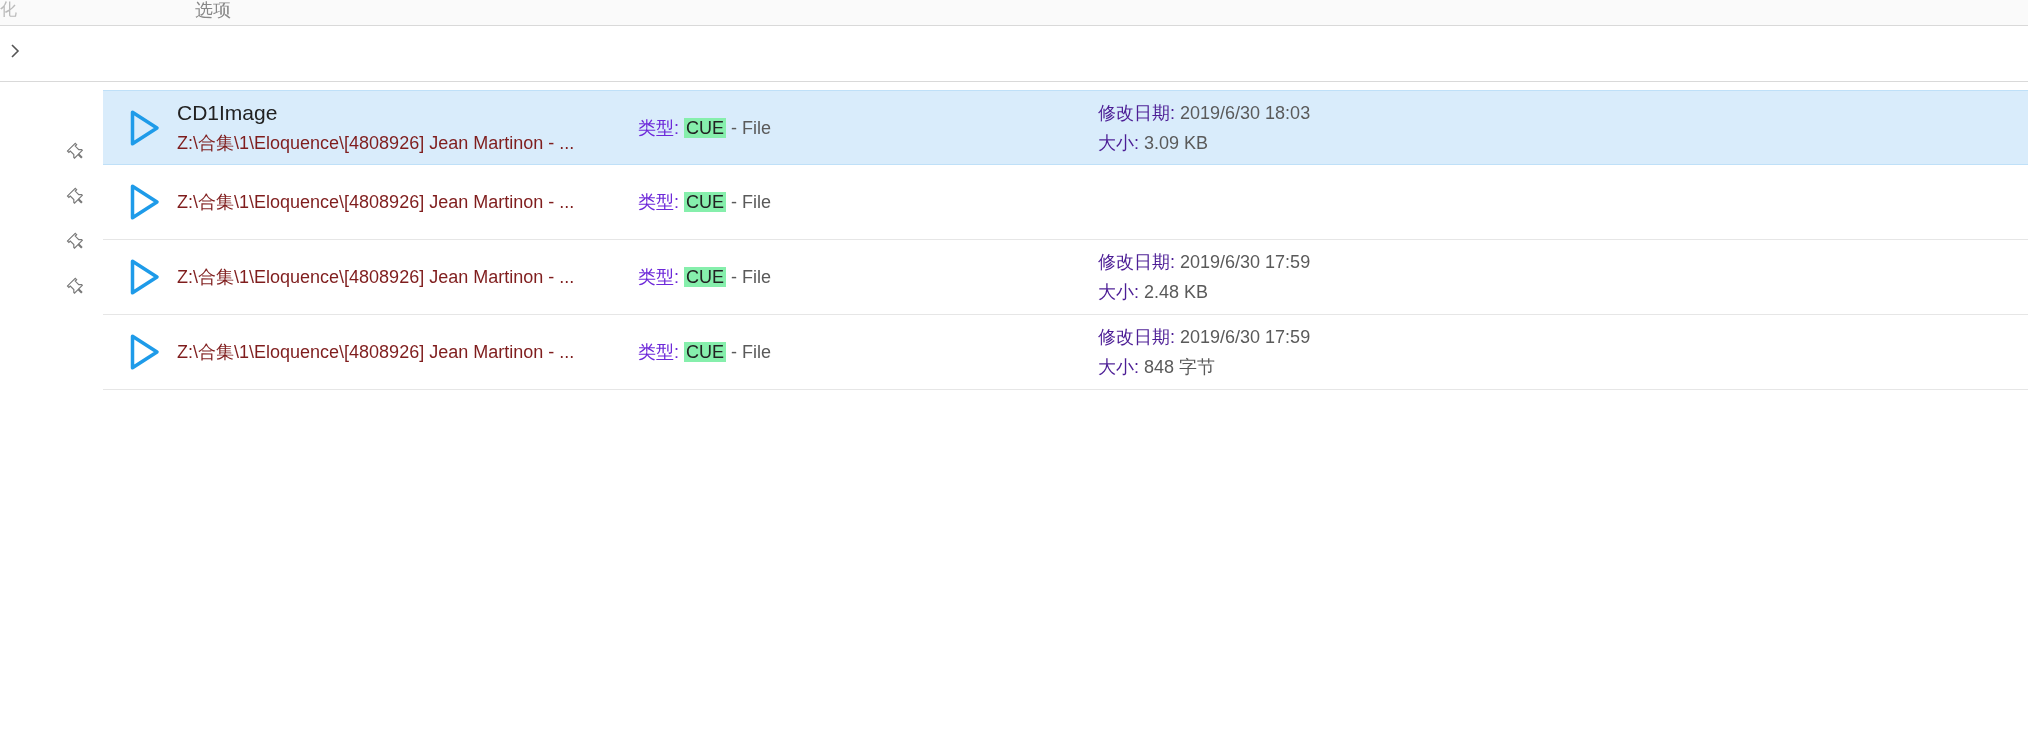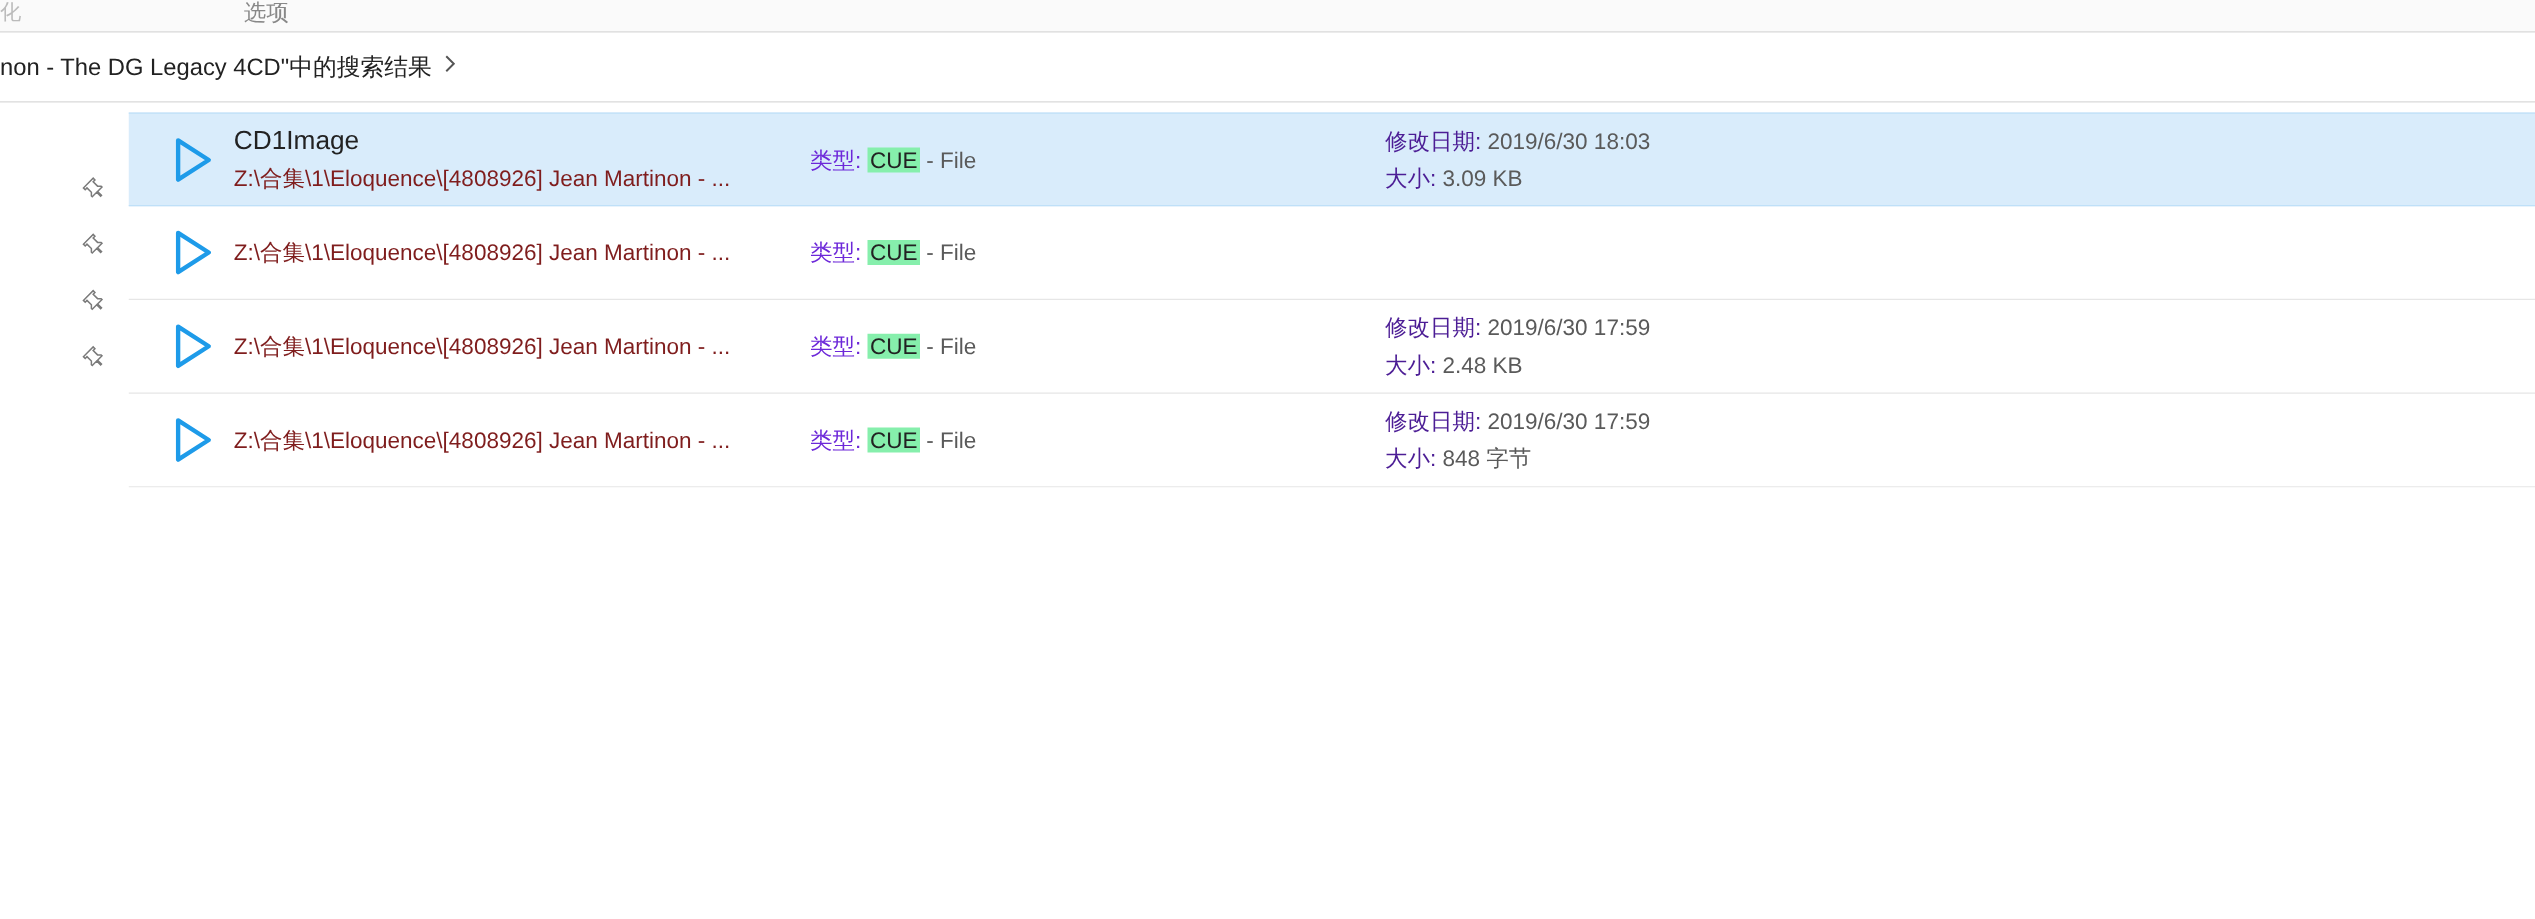--- a/index.html
+++ b/index.html
@@ -7,21 +7,21 @@
     .ribbon-row{height:26px;border-bottom:1px solid #d9d9d9;background:#fafafa;position:relative}
     .ribbon-label{position:absolute;left:195px;top:-2px;color:#888;font-size:18px}
     .ribbon-stub{position:absolute;left:0;top:-2px;color:#bbb;font-size:17px}
     .breadcrumb-bar{height:56px;border-bottom:1px solid #d9d9d9;display:flex;align-items:center;padding-left:0}
     .breadcrumb-text{font-size:19px;color:#222;padding-left:0}
     .chev{display:inline-block;margin:0 10px;color:#555;font-size:14px;position:relative;top:-1px}
     .content{display:flex}
     .sidebar{width:103px;padding-top:60px;display:flex;flex-direction:column;align-items:flex-end;padding-right:18px;gap:22px}
     .pin{color:#7a7a7a;transform:rotate(-45deg);font-size:20px}
     .results{flex:1;padding-top:8px}
-    .row{display:flex;align-items:center;height:75px;border-bottom:1px solid #e6e6e6;padding-left:20px}
+    .row{display:flex;align-items:center;height:75px;border-bottom:1px solid #e6e6e6;padding-left:10px}
     .row.selected{background:#d9ecfb;border-top:1px solid #bfe0f8;border-bottom:1px solid #bfe0f8}
     .icon-cell{width:60px;display:flex;align-items:center;justify-content:center}
     .name-col{width:465px;padding-left:4px}
     .file-name{font-size:21px;color:#222;margin-bottom:6px}
     .file-path{font-size:18px;color:#7f1d1d}
     .type-col{width:460px;font-size:18px;color:#5a5a5a}
     .type-label{color:#6d28d9}
     .hl{background:#86efac;color:#222;padding:0 2px}
     .meta-col{font-size:18px;color:#5a5a5a}
     .meta-line{margin-bottom:6px}
@@ -30,21 +30,20 @@
   </style>
 </head>
 <body>
 
 <div class="ribbon-row">
   <span class="ribbon-stub">化</span>
   <span class="ribbon-label">选项</span>
 </div>
 
 <div class="breadcrumb-bar">
-  <span class="breadcrumb-text">non - The DG Legacy 4CD"中的搜索结果</span>
   <span class="chev">
     <svg width="10" height="14" viewBox="0 0 10 14">
         <path d="M2 1 L8 7 L2 13" fill="none" stroke="#555" stroke-width="1.6"></path>
       </svg>
   </span>
 </div>
 
 <div class="content">
   <div class="sidebar">
     <span class="pin">

